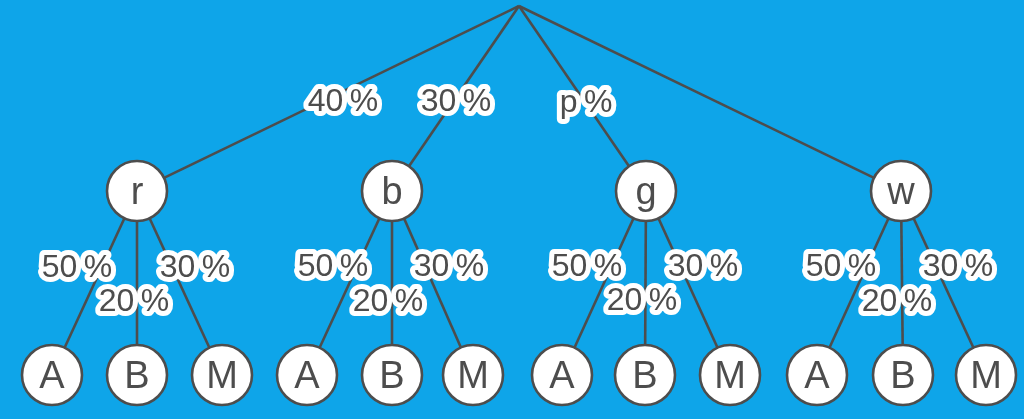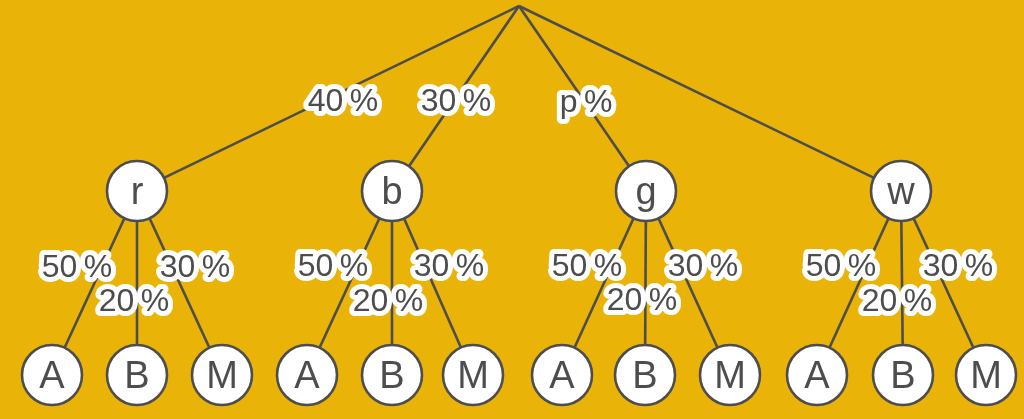--- a/index.html
+++ b/index.html
@@ -1,20 +1,20 @@
 <!DOCTYPE html>
 <html><head>
 <meta charset="utf-8">
 <style>
   html, body { margin: 0; padding: 0; background: #ffffff; }
   .stage {
     position: relative;
     width: 1024px;
     height: 419px;
-    background: #eab308;
+    background: #0ea5e9;
     overflow: hidden;
     font-family: "Liberation Sans", "DejaVu Sans", sans-serif;
   }
   svg { display: block; }
   .edge-line { fill: none; }
   .node-circle { fill: #ffffff; }
   .node-label {
     font-size: 38px;
     text-anchor: middle;
     dominant-baseline: central;

